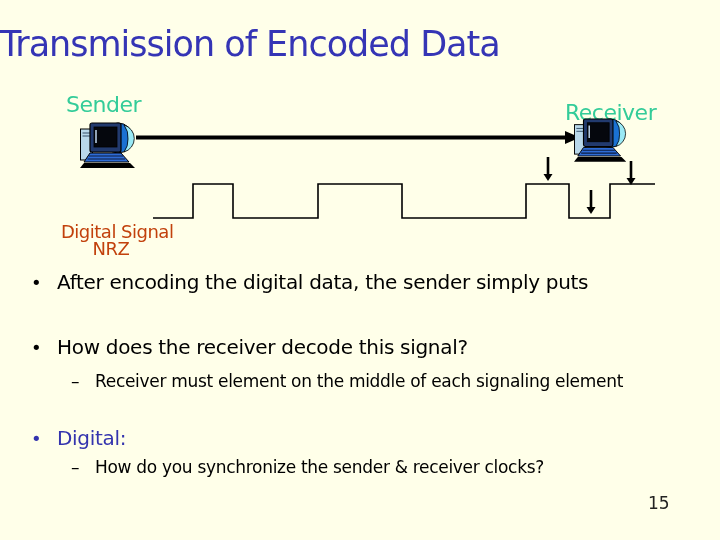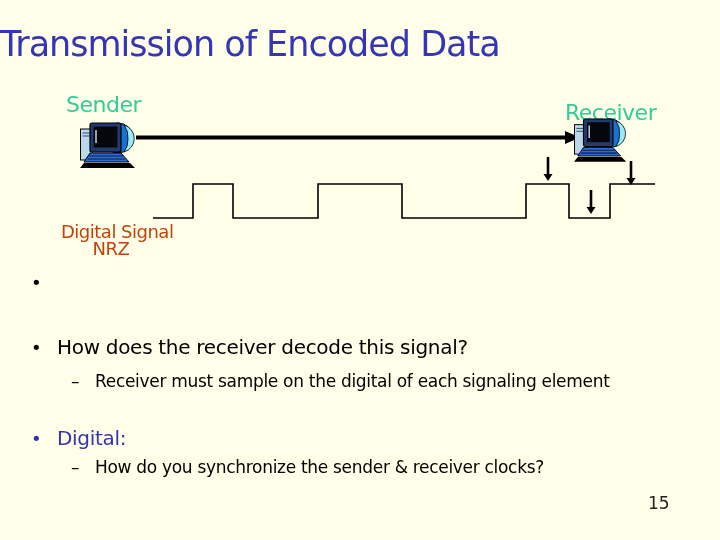--- a/index.html
+++ b/index.html
@@ -98,34 +98,35 @@
       <line x1="591" y1="190" x2="591" y2="208" stroke="#000" stroke-width="2.6"></line>
       <polygon points="586.5,207 595.5,207 591,214" fill="#000"></polygon>
       <line x1="631" y1="161" x2="631" y2="179" stroke="#000" stroke-width="2.6"></line>
       <polygon points="626.5,178 635.5,178 631,185" fill="#000"></polygon>
     </g>
 </svg>
 
 <div class="bullet l1" style="top:269px;">
   <span class="mark">•</span>
   <span class="btext">
+    <span class="bl">After encoding the digital data, the sender simply puts</span>
   </span>
 </div>
 
 <div class="bullet l1" style="top:334px;">
   <span class="mark">•</span>
   <span class="btext">
     <span class="bl">How does the receiver decode this signal?</span>
   </span>
 </div>
 
 <div class="bullet l2" style="top:368px;">
   <span class="mark">–</span>
   <span class="btext">
-    <span class="bl">Receiver must sample on the digital of each signaling element</span>
+    <span class="bl">Receiver must element on the middle of each signaling element</span>
   </span>
 </div>
 
 <div class="bullet l1 problem" style="top:425px;">
   <span class="mark">•</span>
   <span class="btext">
     <span class="bl">Digital:</span>
   </span>
 </div>
 

